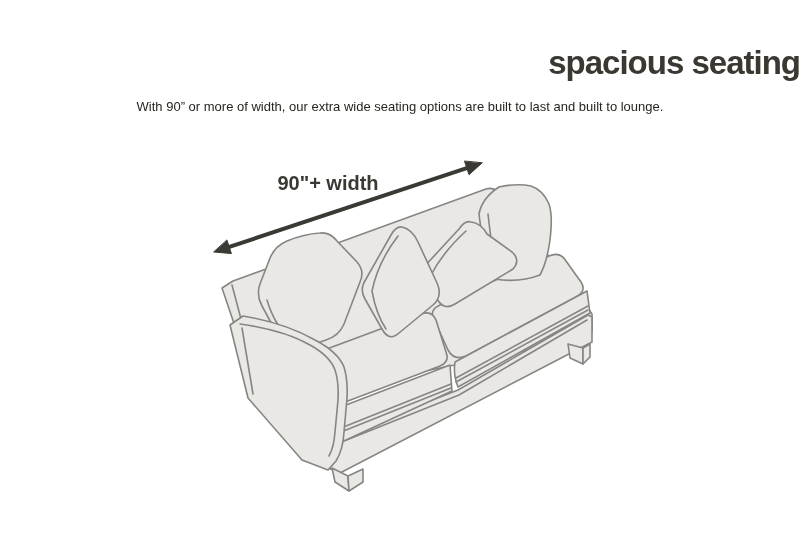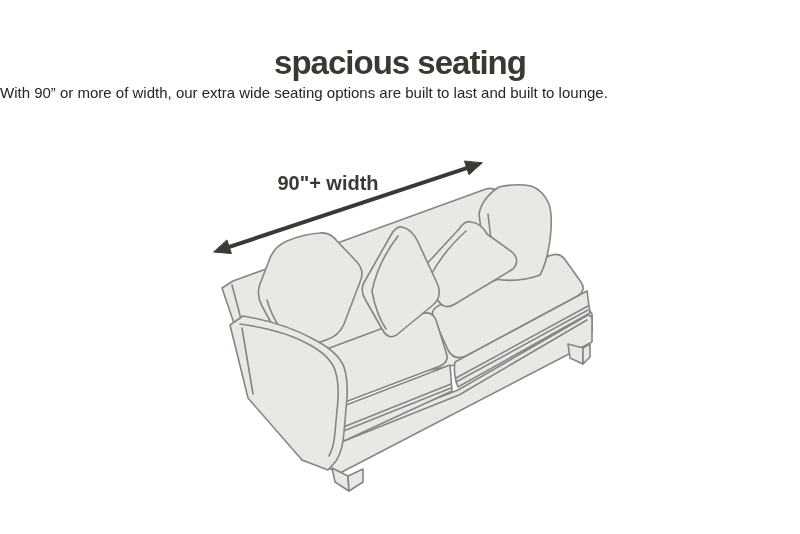--- a/index.html
+++ b/index.html
@@ -10,33 +10,33 @@
     background: #ffffff;
     overflow: hidden;
     font-family: "Liberation Sans", sans-serif;
   }
   .title {
     position: absolute;
     top: 44px;
     left: 0;
     width: 100%;
     margin: 0;
-    text-align: center;
+    text-align: right;
     font-size: 33px;
     font-weight: bold;
     letter-spacing: -1px;
     color: #3a3831;
   }
   .subtitle {
     position: absolute;
-    top: 82px;
+    top: 96px;
     left: 0;
     width: 100%;
-    text-align: left;
-    font-size: 15px;
+    text-align: center;
+    font-size: 13px;
     line-height: 22px;
     color: #262621;
   }
   .diagram-svg {
     position: absolute;
     top: 0;
     left: 0;
   }
   .dim-label {
     font-family: "Liberation Sans", sans-serif;

